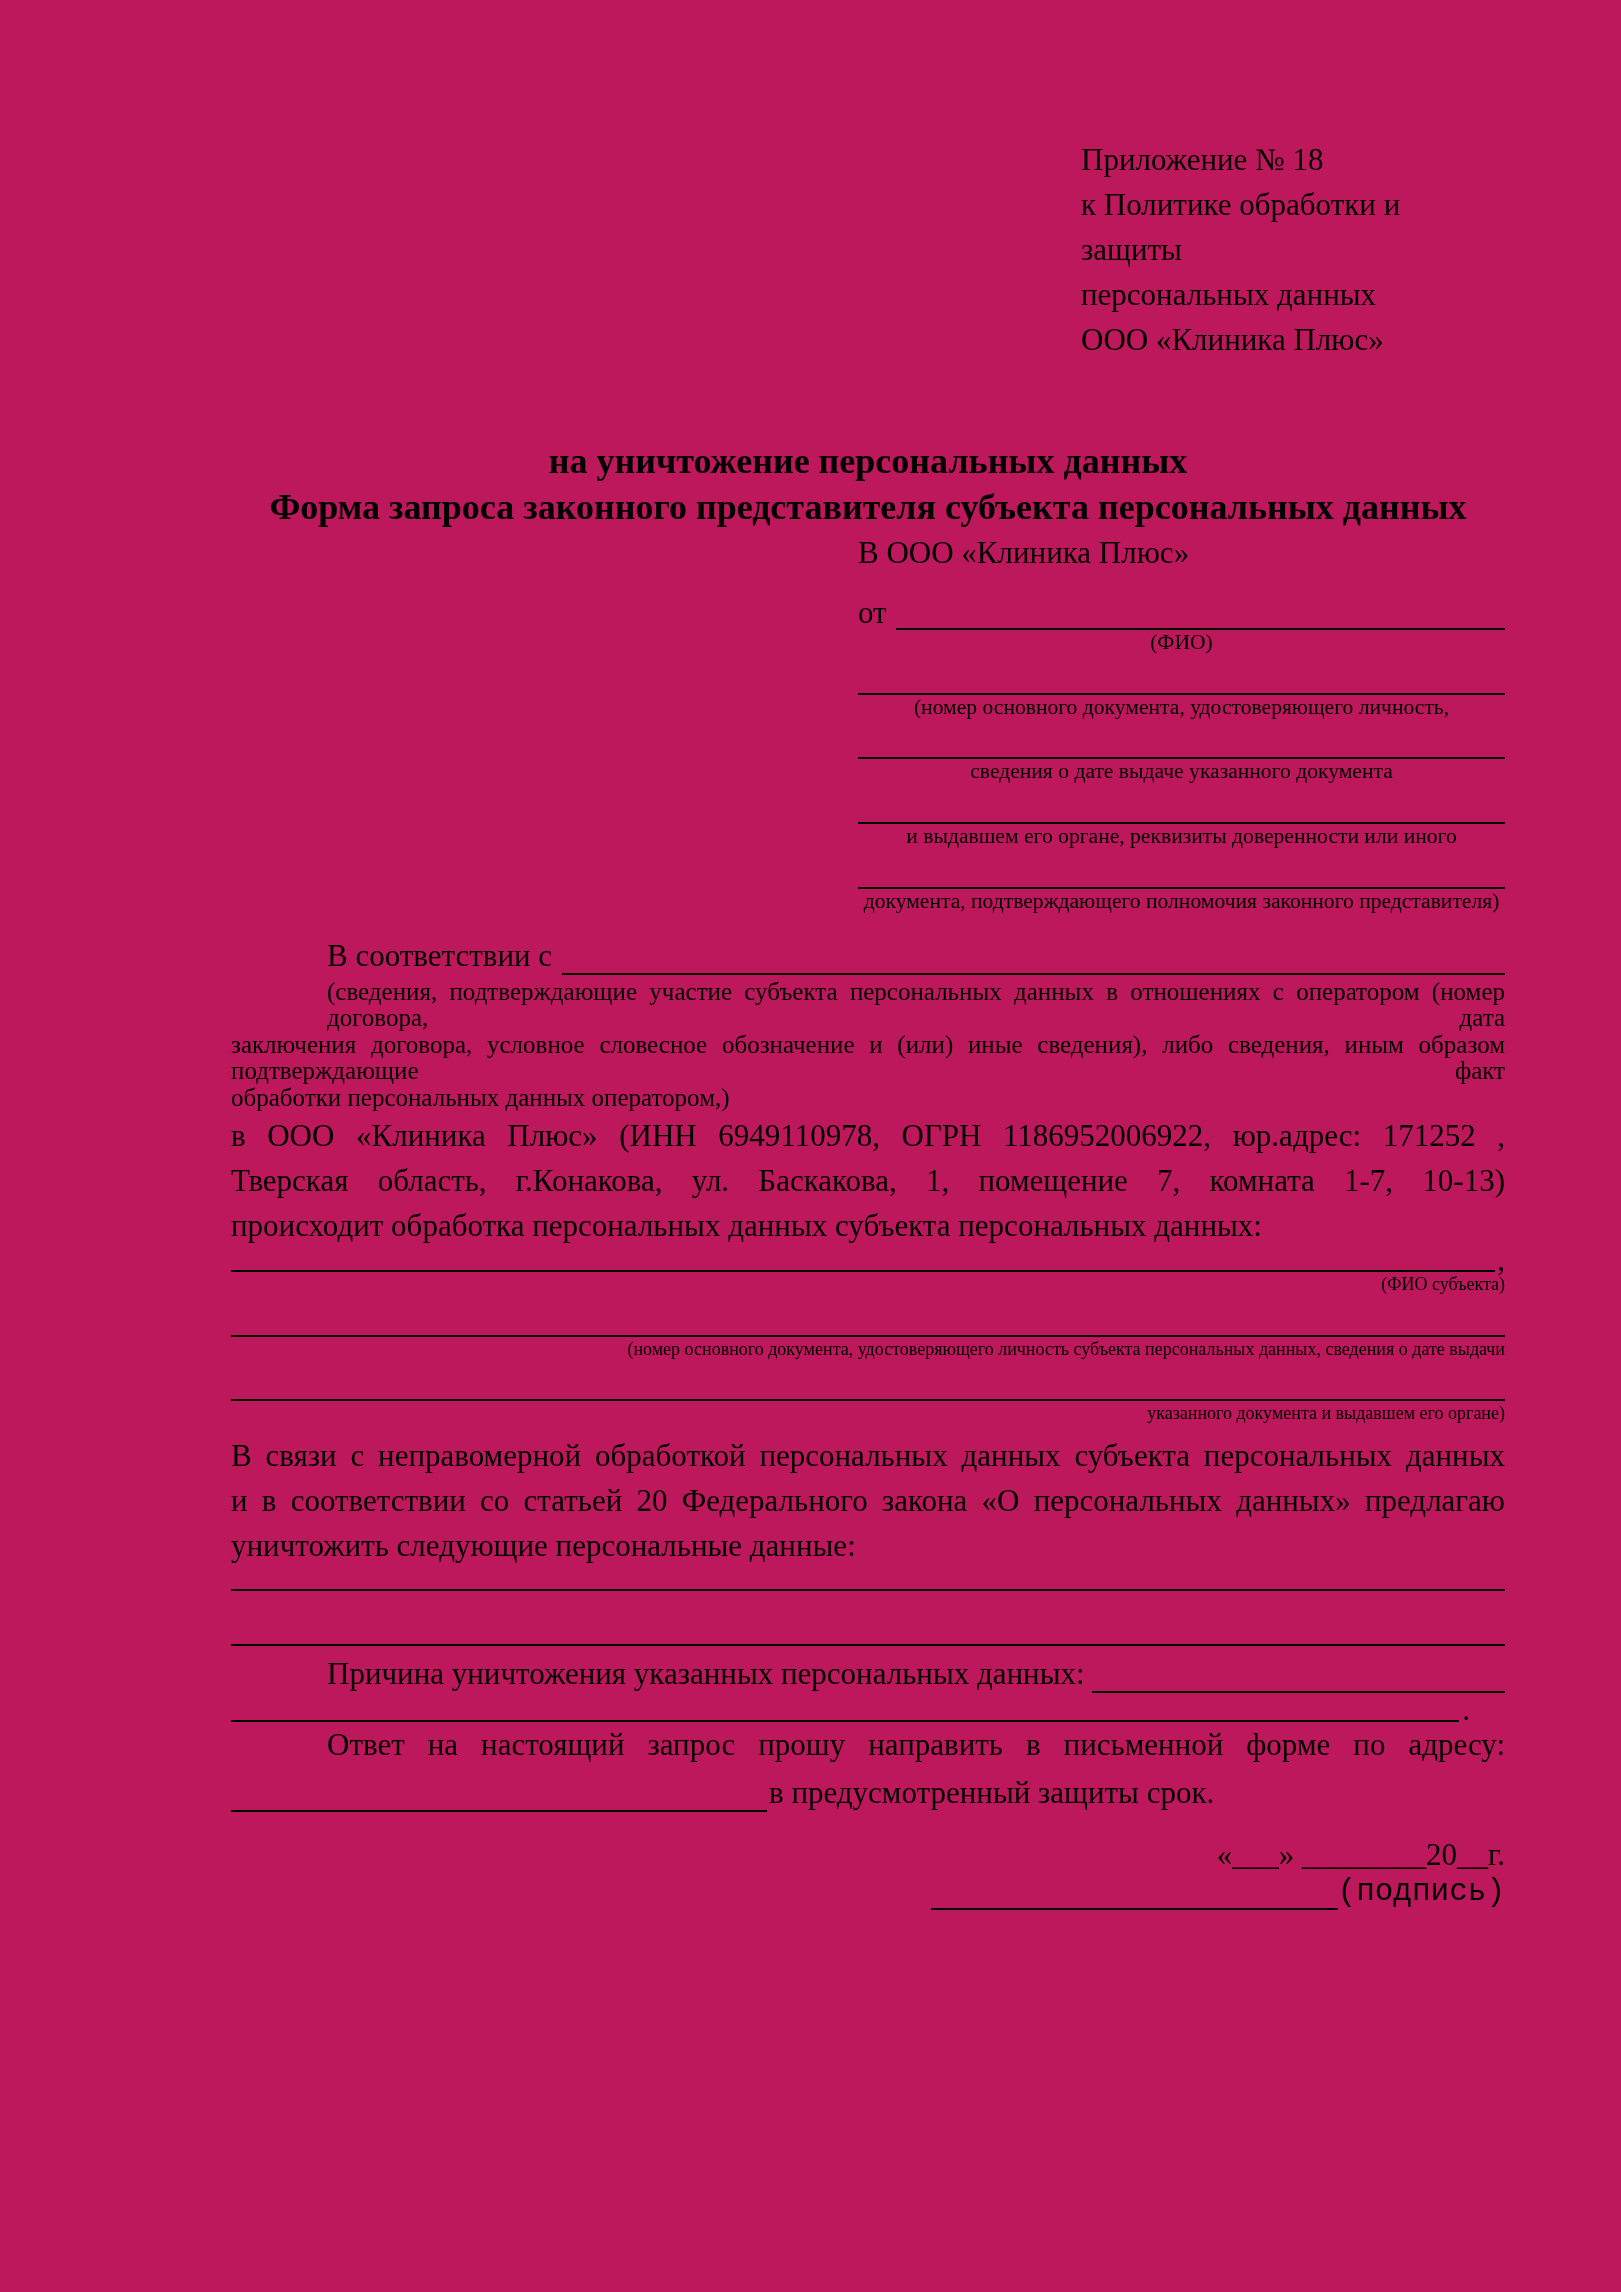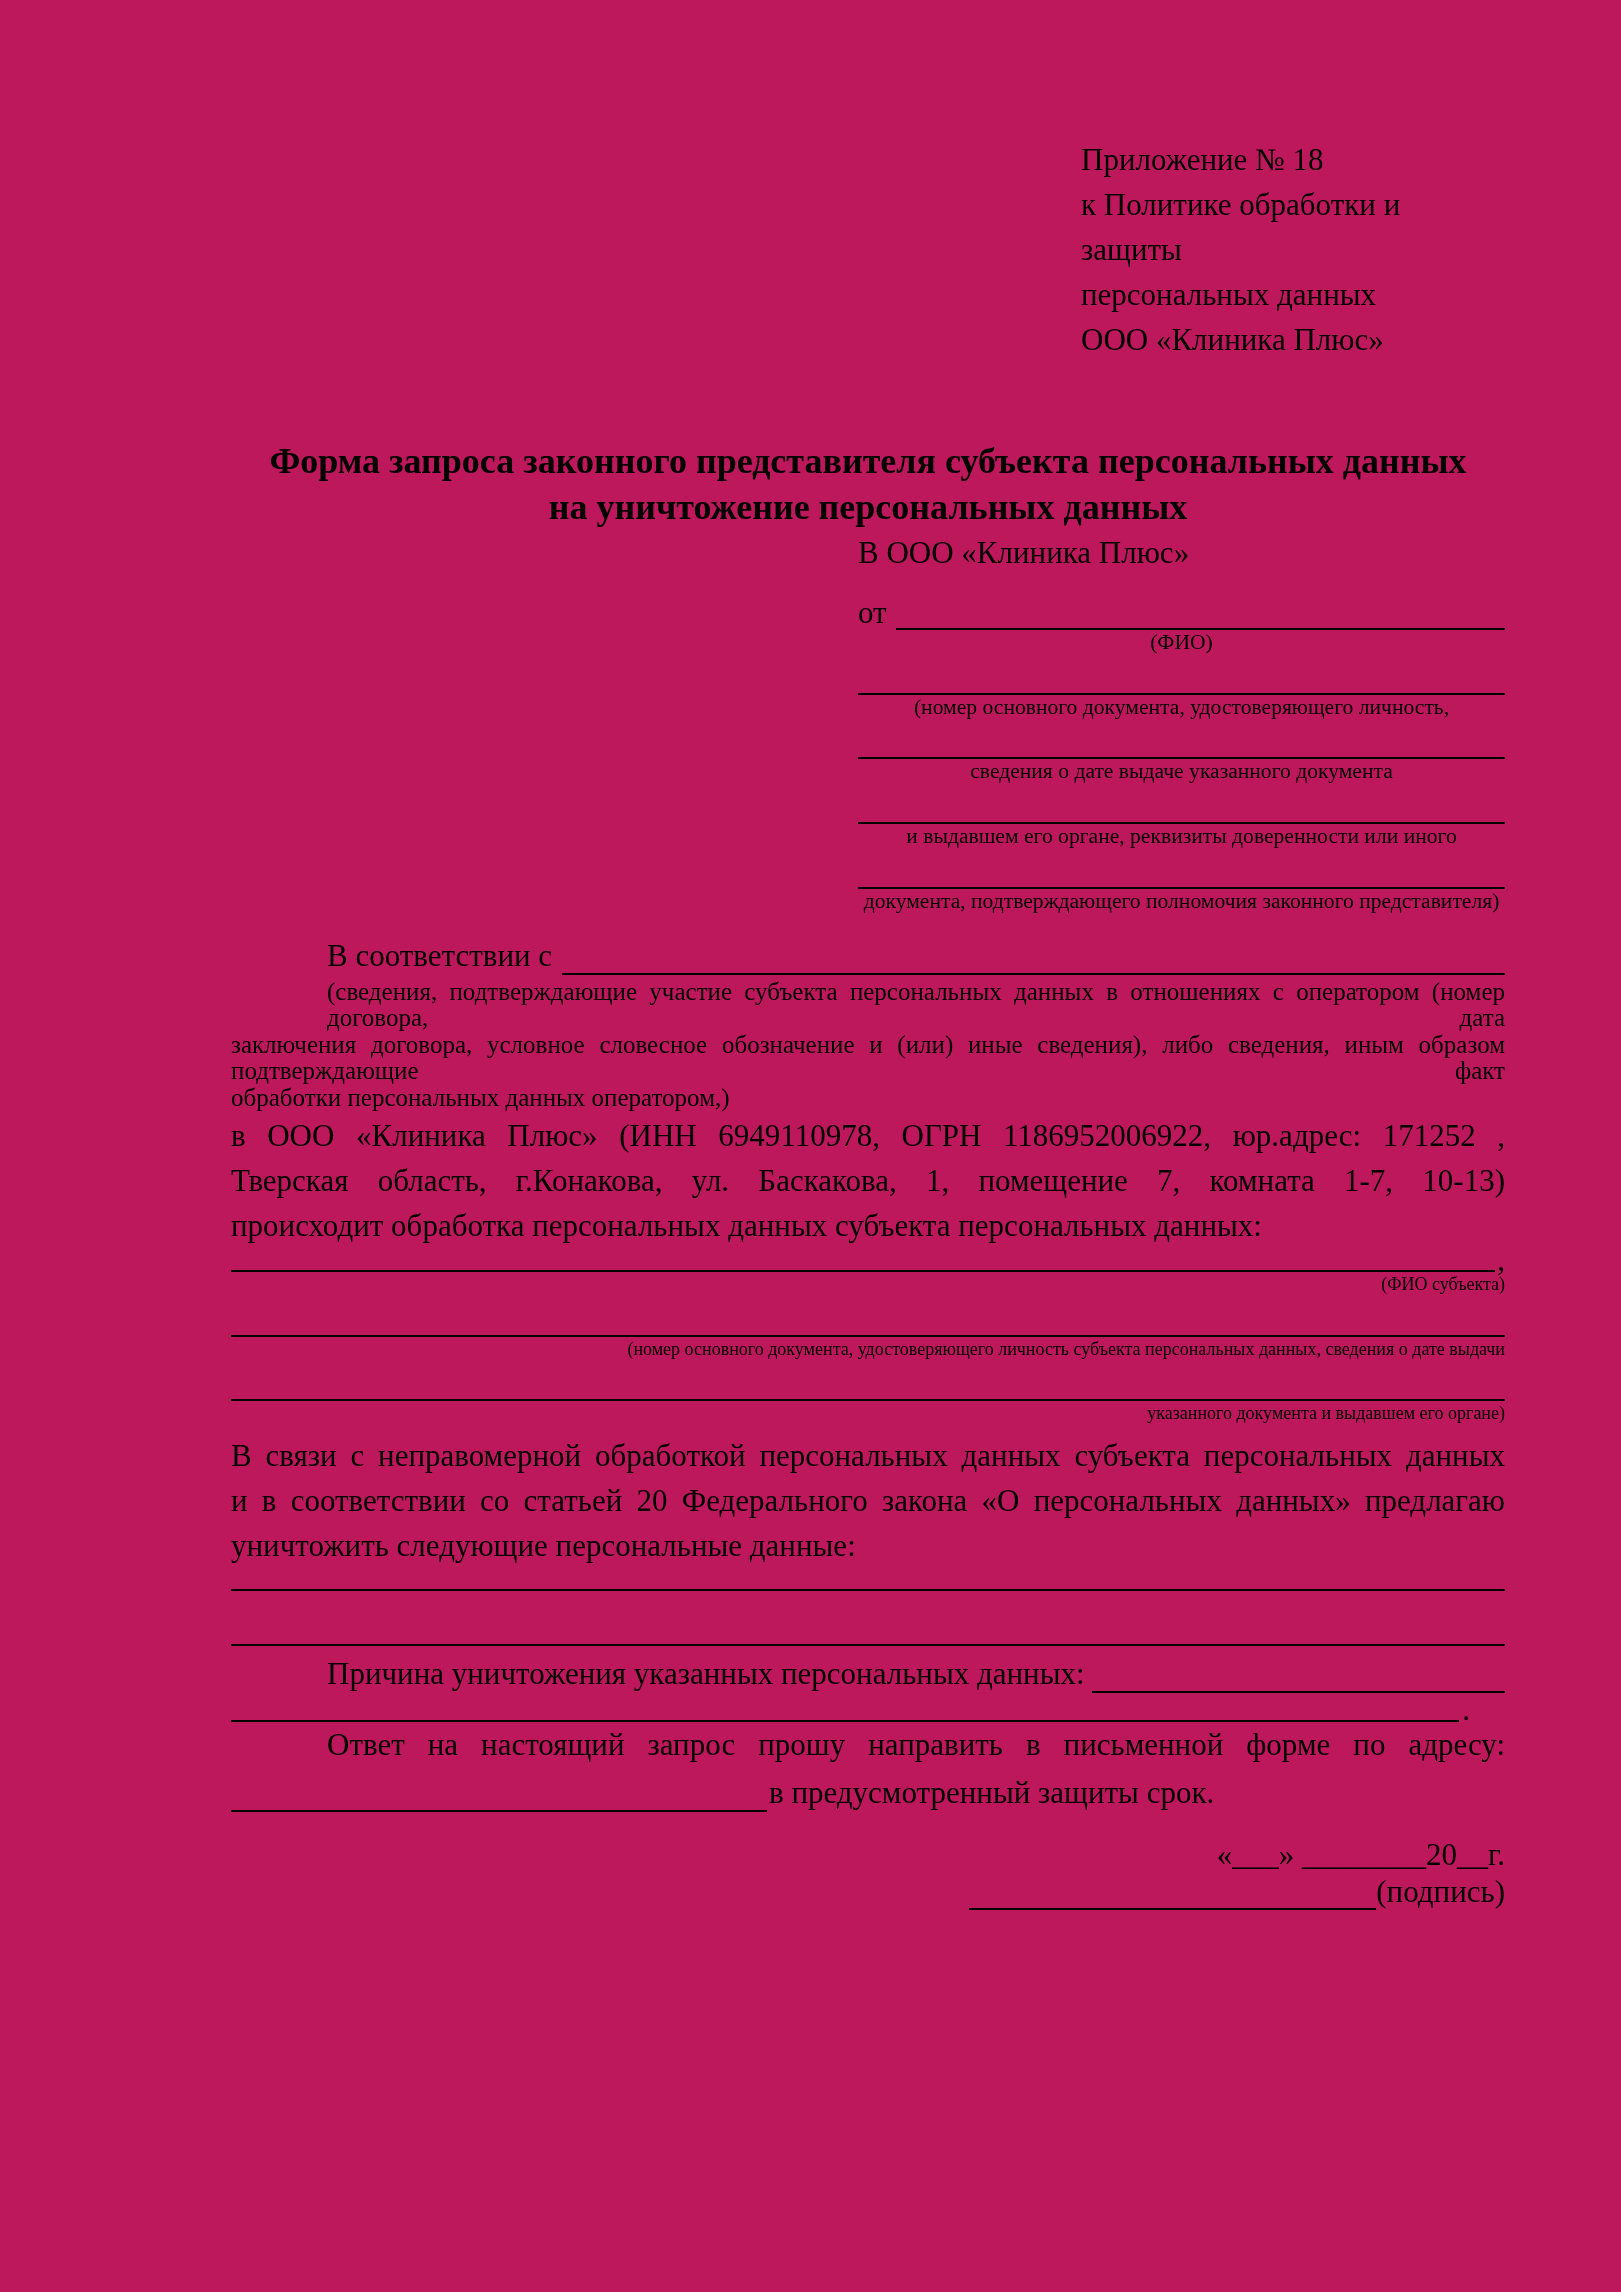--- a/index.html
+++ b/index.html
@@ -65,38 +65,38 @@
   .answer1 { line-height:45px; padding-left:96px; }
 
   .answer2 { display:flex; align-items:flex-end; height:45px; }
   .answer2 .uline { width:536px; }
   .answer2 .tail { line-height:39px; margin-left:2px; }
 
   .footer { display:flex; justify-content:space-between; align-items:flex-end; margin-top:24px; font-size:31px;flex-direction:column; }
   .footer .date { line-height:37px; }
   .footer .sig { display:flex; align-items:flex-end; }
   .footer .sig .uline { width:407px; }
-  .footer .sig .cap { line-height:37px; }
+  .footer .sig .cap { line-height:37px;font-family:Liberation Mono, monospace; }
 </style>
 </head>
 <body>
 
 <div class="page">
   <div class="content">
 
     <div class="appendix">
       <div>Приложение № 18</div>
       <div>к Политике обработки и защиты</div>
       <div>персональных данных</div>
       <div>ООО «Клиника Плюс»</div>
     </div>
 
     <div class="title">
+      <div>на уничтожение персональных данных</div>
       <div>Форма запроса законного представителя субъекта персональных данных</div>
-      <div>на уничтожение персональных данных</div>
     </div>
 
     <div class="addr">
       <div class="org">В ООО «Клиника Плюс»</div>
       <div class="from-row">
         <span class="from-label">от</span>
         <span class="uline"></span>
       </div>
       <div class="flabel">(ФИО)</div>
 

